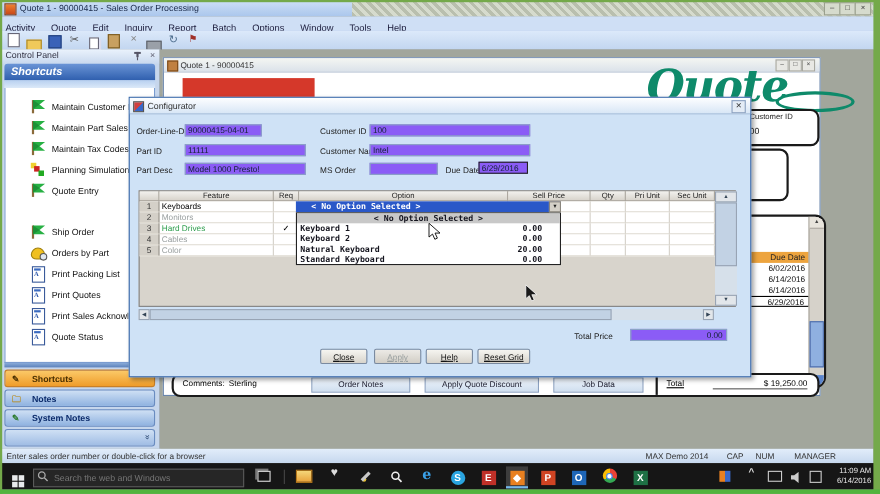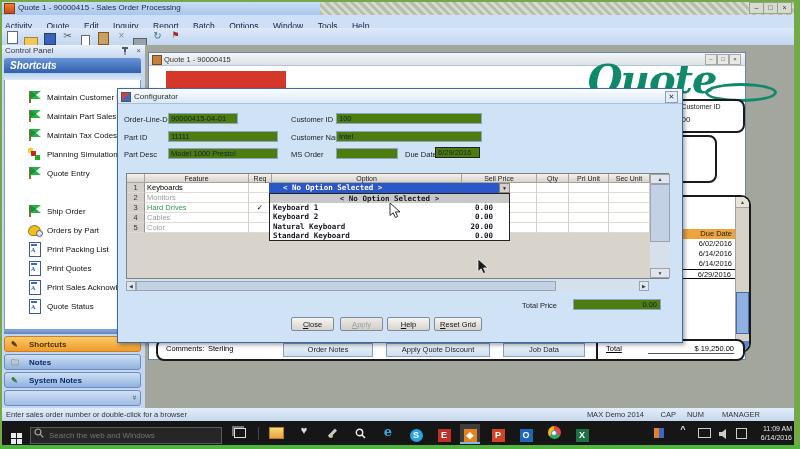--- a/index.html
+++ b/index.html
@@ -69,21 +69,21 @@
   .ddsb .th{position:absolute;left:0;right:0;top:95px;height:42px;background:#8fb0e0;border:1px solid #4a6aa8;box-sizing:border-box;}
   .qbottom{left:7px;top:286px;width:585px;height:18px;border:2px solid #1a1a1a;border-radius:8px;background:#fff;font-size:7.5px;}
   .qbtn{position:absolute;top:2px;height:12px;background:linear-gradient(#eef4fb,#cfdeef);border:1px solid #8aa0c0;font-size:7.5px;text-align:center;line-height:12px;color:#223;}
   
   .dlg{left:117px;top:88px;width:564px;height:253px;background:#cfe2f6;border:1px solid #3a6aaa;box-shadow:2px 2px 4px rgba(0,0,0,.35);z-index:10;}
   .dlg-title{left:0;top:0;width:100%;height:14px;background:linear-gradient(#fdfeff,#d8e6f6);border-bottom:1px solid #aac0dc;}
   .dlg-title-icon{left:3px;top:3px;width:8px;height:8px;background:linear-gradient(135deg,#d04040 50%,#3a68c8 50%);border:1px solid #555;}
   .dlg-title-text{left:16px;top:3px;font-size:8px;color:#333;}
   .dlg-close{right:4px;top:2px;width:11px;height:10px;background:#e4ecf6;border:1px solid #8aa0c0;font-size:7px;line-height:10px;text-align:center;color:#333;}
   .flabel{font-size:7.5px;color:#222;}
-  .finput{background:#4d7c0f;border:1px solid #8aa4c4;font-size:7.5px;color:#123;line-height:10px;padding-left:2px;box-sizing:border-box;height:11px;white-space:nowrap;overflow:hidden;}
+  .finput{background:#8b5cf6;border:1px solid #8aa4c4;font-size:7.5px;color:#123;line-height:10px;padding-left:2px;box-sizing:border-box;height:11px;white-space:nowrap;overflow:hidden;}
   .finput.focus{border:1.5px solid #222;}
   
   .grid{left:8px;top:84px;width:543px;height:106px;background:#d8d4cc;border:1px solid #808080;box-sizing:border-box;}
   .ghead{position:absolute;left:0;top:0;height:9px;display:flex;width:523px;}
   .ghead div{background:linear-gradient(#f2f1ee,#d8d4cc);border-right:1px solid #a8a49c;border-bottom:1px solid #a8a49c;
      font-size:7px;color:#222;text-align:center;line-height:9px;box-sizing:border-box;}
   .grow{position:absolute;left:0;height:10px;display:flex;width:523px;background:#fff;}
   .grow div{border-right:1px solid #d4d0c8;border-bottom:1px solid #e0dcd4;font-size:7.5px;line-height:10px;
      padding-left:2px;box-sizing:border-box;white-space:nowrap;overflow:hidden;}
   .gnum{background:#d4d0c8!important;border-right:1px solid #9a968e!important;text-align:center;padding-left:0!important;color:#333;}
@@ -97,21 +97,21 @@
   .dditem{position:relative;height:9.2px;line-height:9.2px;padding:0 16px 0 3px;white-space:nowrap;}
   .dditem .pr{position:absolute;right:16px;top:0;}
   .dditem.sel{background:#c8c8c8;text-align:center;padding-right:3px;}
   .vsb{position:absolute;left:523px;top:0;width:20px;height:104px;background:#d6e0ea;}
   .vsb .a{position:absolute;left:0;width:20px;height:10px;background:#e2e6ea;border:1px solid #98a4b4;box-sizing:border-box;font-size:5px;text-align:center;line-height:8px;color:#345;}
   .vsb .th{position:absolute;left:0;top:10px;width:20px;height:58px;background:#c2d2e4;border:1px solid #98a4b4;box-sizing:border-box;}
   .hsb{left:8px;top:192px;width:523px;height:10px;background:#d6e0ea;}
   .hsb .a{position:absolute;top:0;width:10px;height:10px;background:#e2e6ea;border:1px solid #98a4b4;box-sizing:border-box;font-size:5px;text-align:center;line-height:8px;color:#345;}
   .hsb .th{position:absolute;left:10px;top:0;width:420px;height:10px;background:#c2d2e4;border:1px solid #98a4b4;box-sizing:border-box;}
   .dlg-btn{position:absolute;top:228px;height:14px;background:linear-gradient(#f6f5f1,#d8d4cc);border:1px solid #7a8aa0;
-     border-radius:2px;font-size:7.5px;text-align:center;line-height:13px;color:#111;box-sizing:border-box;}
+     border-radius:2px;font-size:7.5px;text-align:center;line-height:13px;color:#111;box-sizing:border-box;text-decoration:underline;}
   .dlg-btn::first-letter{text-decoration:underline;}
   .dlg-btn.disabled{color:#9aa0a0;background:linear-gradient(#eceae6,#d2cec6);}
   
   .statusbar{left:0;top:408px;width:794px;height:13px;background:linear-gradient(#e2edfa,#c6d8ee);font-size:7.5px;color:#333;}
   .taskbar{left:0;top:421px;width:800px;height:24px;background:#161616;}
   .tb-ic{position:absolute;top:3px;width:20px;height:18px;text-align:center;}
   .winlogo{display:grid;grid-template-columns:5px 5px;grid-template-rows:5px 5px;gap:1px;}
   .winlogo i{background:#e8eaec;display:block;}
   .search{left:30px;top:3px;width:192px;height:17px;}
   .search input{width:100%;height:100%;background:#262626;border:1px solid #5a5a5a;color:#9a9a9a;

